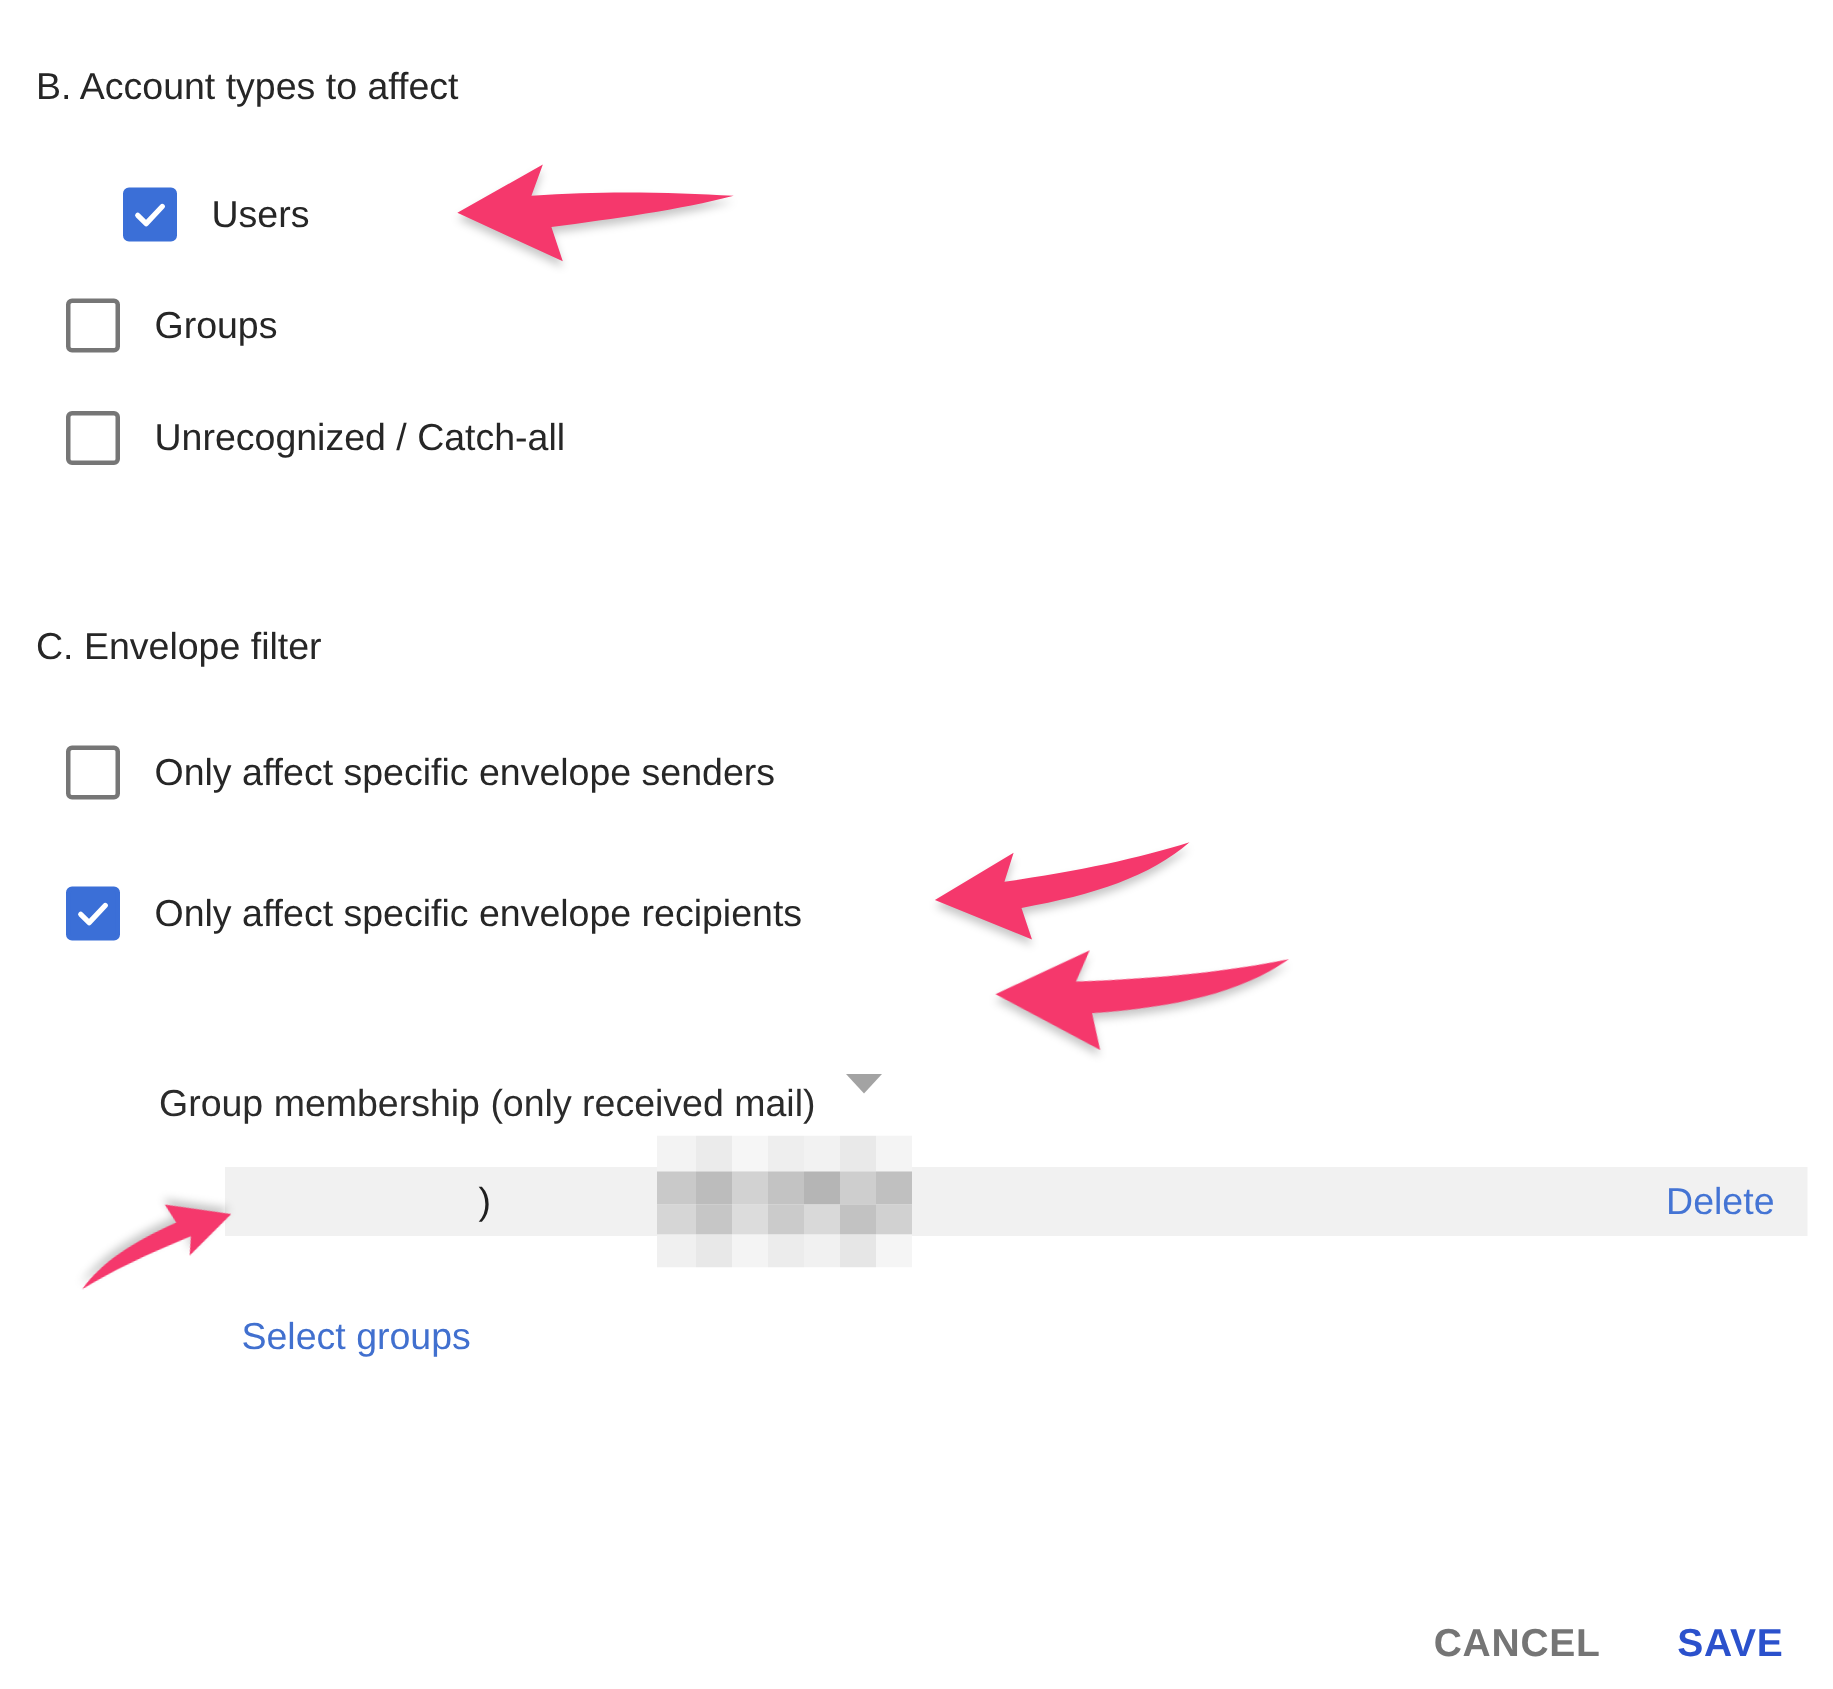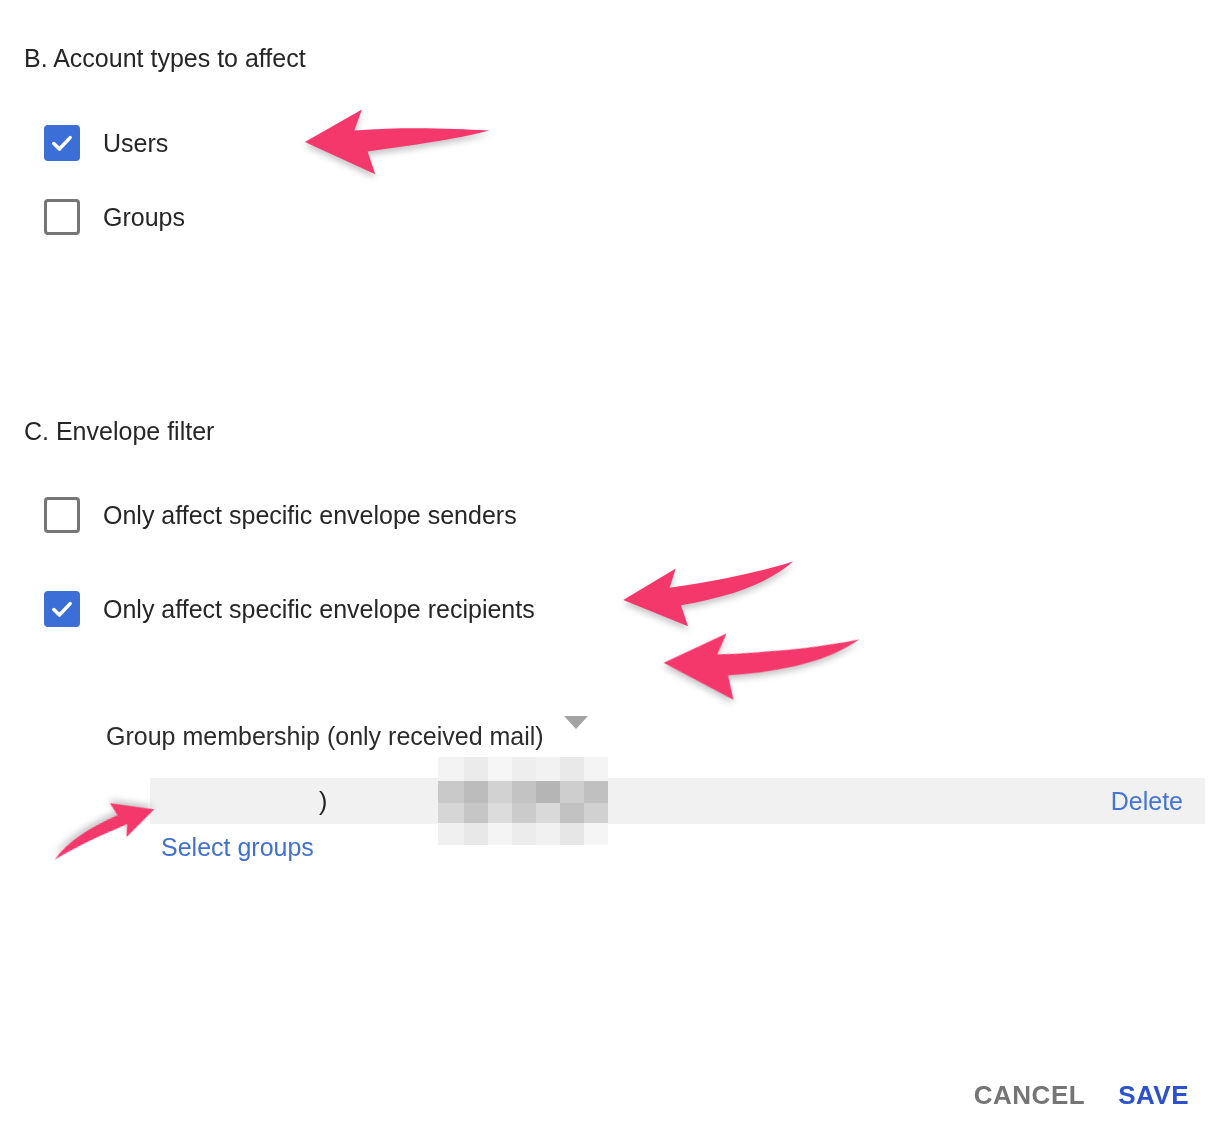--- a/index.html
+++ b/index.html
@@ -72,62 +72,68 @@
     white-space:nowrap;
   }
   .redacted-gap { display:inline-block; width:156px; height:1px; }
   .delete-link {
     position:absolute; right:22px; z-index:2;
     font-size:25px; color:#4474d4;
     text-decoration:none; cursor:pointer;
   }
   .mosaic { position:absolute; left:438px; top:757px; z-index:1; }
   .select-groups {
-    position:absolute; left:161px; top:833px;
+    position:absolute; left:161px; top:877px;
     font-size:25px; color:#4170cf;
     text-decoration:none; cursor:pointer;
   }
   .footer {
     position:absolute; right:31px; top:1078px;
-    display:flex; align-items:center; gap:29px;justify-content:center;
+    display:flex; align-items:center; gap:47px;justify-content:center;
   }
   .footer-btn {
     font-size:26px; font-weight:700; letter-spacing:0.5px;
     background:none; border:none; cursor:pointer;
     font-family:"Liberation Sans","DejaVu Sans",sans-serif;
     padding:2px 2px;
   }
   .btn-cancel { color:#757575; }
   .btn-save { color:#2b51cc; }
   .arrow { position:absolute; filter:drop-shadow(0 4px 3px rgba(0,0,0,0.22)); }
   .arrow path { fill:#f5386c; }
 </style>
 </head>
 <body>
 
 <div class="screen">
 
   <div class="heading" style="top:44px;">B. Account types to affect</div>
 
-  <div class="cb-row" style="top:125px;">
+  <div class="cb-row" style="top:125px;margin-left:38px;">
     <span class="cb checked">
       <svg viewBox="0 0 24 24">
           <path d="M5 12.5 L9.8 17.2 L19 7.4" fill="none" stroke="#ffffff" stroke-width="3" stroke-linecap="round" stroke-linejoin="round"></path>
         </svg>
     </span>
     <span class="cb-label">Users</span>
   </div>
 
   <div class="cb-row" style="top:199px;">
     <span class="cb">
       
     </span>
     <span class="cb-label">Groups</span>
   </div>
 
+  <div class="cb-row" style="top:274px;">
+    <span class="cb">
+      
+    </span>
+    <span class="cb-label">Unrecognized / Catch-all</span>
+  </div>
 
   <div class="heading" style="top:417px;">C. Envelope filter</div>
 
   <div class="cb-row" style="top:591px;">
     <span class="cb checked">
       <svg viewBox="0 0 24 24">
           <path d="M5 12.5 L9.8 17.2 L19 7.4" fill="none" stroke="#ffffff" stroke-width="3" stroke-linecap="round" stroke-linejoin="round"></path>
         </svg>
     </span>
     <span class="cb-label">Only affect specific envelope recipients</span>

